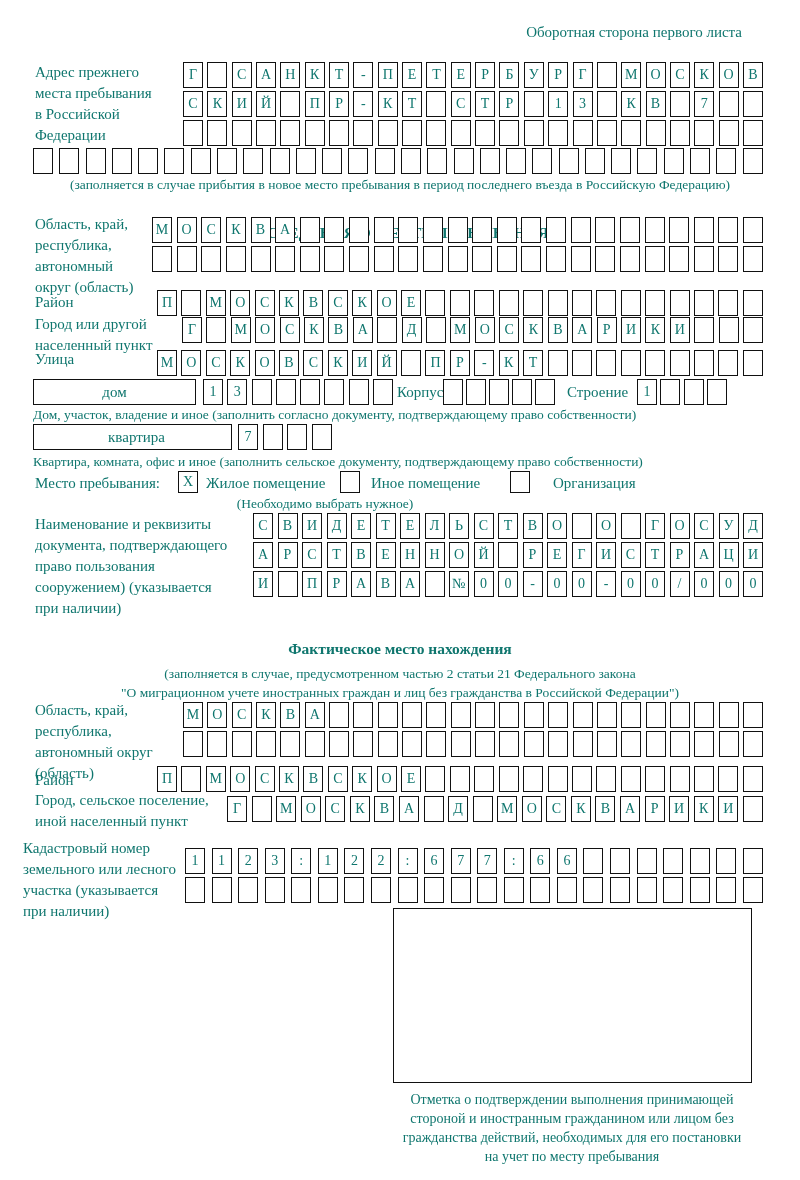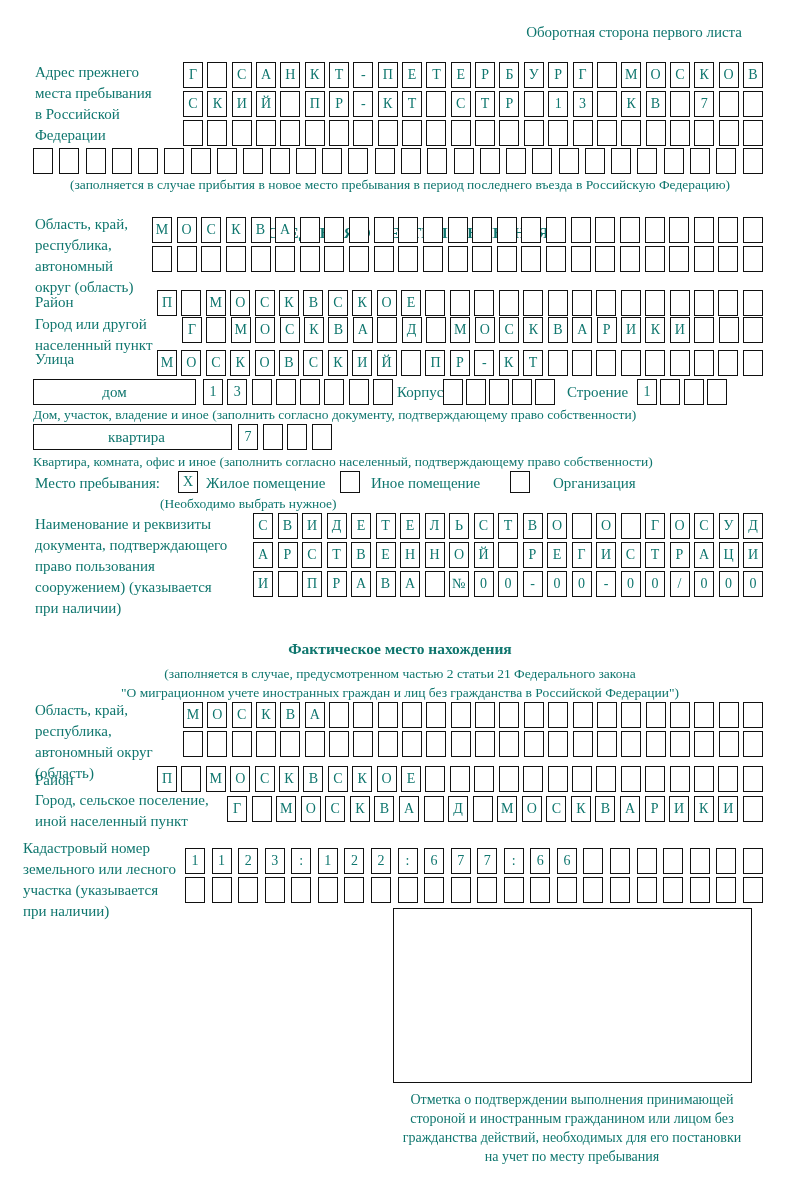--- a/index.html
+++ b/index.html
@@ -321,30 +321,30 @@
     </div>
   <div class="cap" style="left:33px;top:406px;">Дом, участок, владение и иное (заполнить согласно документу, подтверждающему право собственности)</div>
 
   <div class="fieldbox" style="left:33px;top:424px;width:199px;padding-left:8px;">квартира</div>
   <div class="cellrow" style="left:238px;top:424px;width:94px;">
       <span class="cell">7</span>
       <span class="cell"></span>
       <span class="cell"></span>
       <span class="cell"></span>
     </div>
-  <div class="cap" style="left:33px;top:453px;">Квартира, комната, офис и иное (заполнить согласно населенный, подтверждающему право собственности)</div>
+  <div class="cap" style="left:33px;top:453px;">Квартира, комната, офис и иное (заполнить сельское документу, подтверждающему право собственности)</div>
 
   <div class="label" style="left:35px;top:473px;">Место пребывания:</div>
   <div class="chk" style="left:178px;top:471px;">X</div>
   <div class="label" style="left:206px;top:473px;">Жилое помещение</div>
   <div class="chk" style="left:340px;top:471px;"></div>
   <div class="label" style="left:371px;top:473px;">Иное помещение</div>
   <div class="chk" style="left:510px;top:471px;"></div>
   <div class="label" style="left:553px;top:473px;">Организация</div>
-  <div class="cap" style="left:160px;top:495px;width:330px;text-align:left;">(Необходимо выбрать нужное)</div>
+  <div class="cap" style="left:160px;top:495px;width:330px;text-align:center;">(Необходимо выбрать нужное)</div>
 
   <div class="label" style="left:35px;top:514px;width:215px;">
       <div>Наименование и реквизиты</div>
       <div>документа, подтверждающего</div>
       <div>право пользования</div>
       <div>сооружением) (указывается</div>
       <div>при наличии)</div>
     </div>
   <div class="cellrow" style="left:253px;top:513px;width:510px;">
       <span class="cell">С</span>

